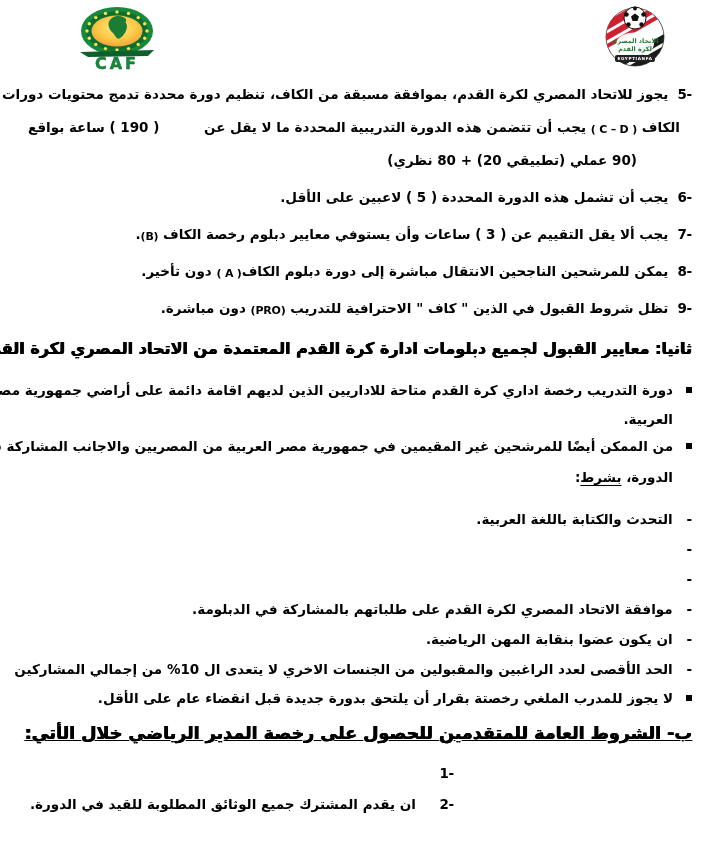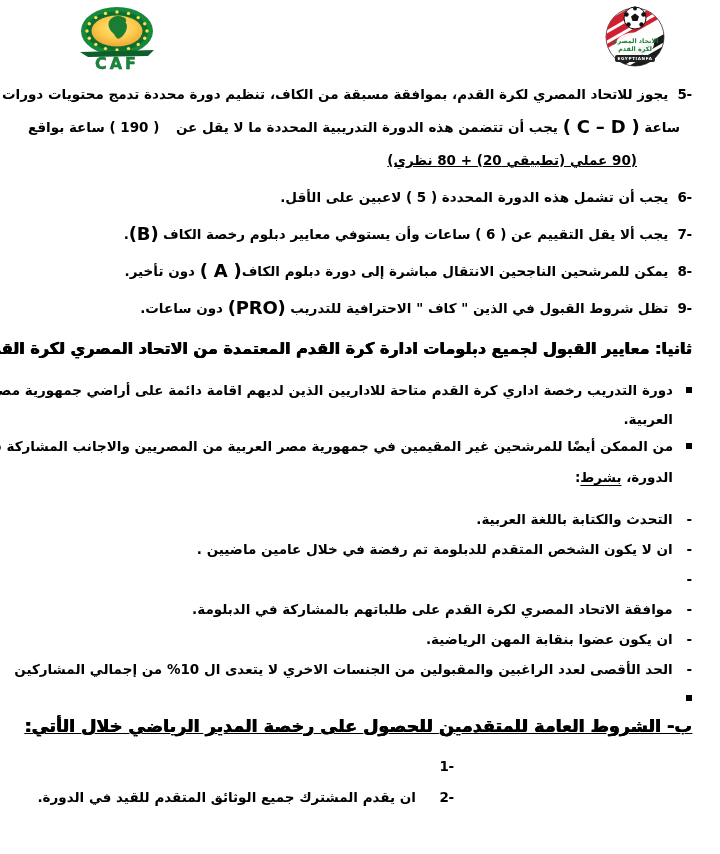--- a/index.html
+++ b/index.html
@@ -21,23 +21,23 @@
   .doc {
     direction: rtl;
     text-align: right;
     padding: 10px 28px 0 28px;
     font-size: 13.5px;
     letter-spacing: -0.2px;
   }
   .row { display: flex; gap: 9px; line-height: 20px; align-items: flex-start; }
   .txt { white-space: nowrap; }
   .marker { direction: ltr; unicode-bidi: isolate; flex: 0 0 auto; }
-  .lat { direction: ltr; unicode-bidi: isolate; display: inline-block; font-size: 18px; line-height: 14px; vertical-align: -1px; }
+  .lat { direction: ltr; unicode-bidi: isolate; display: inline-block; font-size: 11px; line-height: 14px; vertical-align: -1px; }
   .split { justify-content: space-between; padding-right: 12px; }
-  .indent-line3 { padding-right: 55px; line-height: 20px; white-space: nowrap; text-decoration: underline; }
+  .indent-line3 { padding-right: 55px; line-height: 20px; white-space: nowrap; }
   .mt4  { margin-top: 4px; }  .mt7  { margin-top: 7px; }
   .mt9  { margin-top: 9px; }  .mt10 { margin-top: 10px; }
   .mt11 { margin-top: 11px; } .mt13 { margin-top: 13px; }
   .mt17 { margin-top: 17px; } .mt18 { margin-top: 18px; }
   .mt20 { margin-top: 20px; } .mt22 { margin-top: 22px; }
   .sqb {
     flex: 0 0 auto;
     width: 6px; height: 6px;
     background: #000;
     margin-top: 7px;
@@ -128,43 +128,43 @@
   </svg>
 </div>
 
 <div class="doc">
 
   <div class="row mt4">
     <span class="marker">5-</span>
     <div class="txt">يجوز للاتحاد المصري لكرة القدم، بموافقة مسبقة من الكاف، تنظيم دورة محددة تدمج محتويات دورات دبلومة</div>
   </div>
   <div class="row split mt13">
-    <span class="txt"><span>ساعة  </span><span class="lat">( C – D )</span><span> يجب أن تتضمن هذه الدورة التدريبية المحددة ما لا يقل عن</span></span>
+    <span class="txt"><span>الكاف  </span><span class="lat">( C – D )</span><span> يجب أن تتضمن هذه الدورة التدريبية المحددة ما لا يقل عن</span></span>
     <span class="txt">( 190 )  ساعة بواقع</span>
   </div>
   <div class="indent-line3 mt13">(90 عملي (تطبيقي 20) + 80 نظري)</div>
 
   <div class="row mt17">
     <span class="marker">6-</span>
     <div class="txt">يجب أن تشمل هذه الدورة المحددة ( 5 )  لاعبين على الأقل.</div>
   </div>
 
   <div class="row mt17">
     <span class="marker">7-</span>
-    <div class="txt"><span>يجب ألا يقل التقييم عن ( 6 ) ساعات وأن يستوفي معايير دبلوم رخصة الكاف </span><span class="lat">(B)</span><span>.</span></div>
+    <div class="txt"><span>يجب ألا يقل التقييم عن ( 3 ) ساعات وأن يستوفي معايير دبلوم رخصة الكاف </span><span class="lat">(B)</span><span>.</span></div>
   </div>
 
   <div class="row mt17">
     <span class="marker">8-</span>
     <div class="txt"><span>يمكن للمرشحين الناجحين الانتقال مباشرة إلى دورة دبلوم الكاف</span><span class="lat">( A )</span><span> دون تأخير.</span></div>
   </div>
 
   <div class="row mt17">
     <span class="marker">9-</span>
-    <div class="txt"><span>تظل شروط القبول في الذين " كاف " الاحترافية للتدريب </span><span class="lat">(PRO)</span><span> دون ساعات.</span></div>
+    <div class="txt"><span>تظل شروط القبول في الذين " كاف " الاحترافية للتدريب </span><span class="lat">(PRO)</span><span> دون مباشرة.</span></div>
   </div>
 
   <div class="heading mt20">ثانيا:  معايير القبول لجميع دبلومات ادارة كرة القدم المعتمدة من الاتحاد المصري لكرة القدم:</div>
 
   <div class="row mt20">
     <span class="sqb"></span>
     <div>
       <div class="cont-line">دورة التدريب رخصة اداري كرة القدم  متاحة للاداريين الذين لديهم اقامة دائمة على أراضي جمهورية مصر</div>
       <div class="cont-line mt9">العربية.</div>
     </div>
@@ -177,45 +177,45 @@
       <div class="cont-line mt11"><span>الدورة، </span><span class="underline">بشرط</span><span>:</span></div>
     </div>
   </div>
 
   <div class="row dash-row mt22">
     <span class="marker">-</span>
     <div class="txt">التحدث والكتابة باللغة العربية.</div>
   </div>
   <div class="row dash-row mt10">
     <span class="marker">-</span>
-    <div class="txt">ان لا يكون الشخص المتقدم للدبلومة تم رفضة في خلال عامين ماضيين .</div>
   </div>
   <div class="row dash-row mt10">
     <span class="marker">-</span>
   </div>
   <div class="row dash-row mt10">
     <span class="marker">-</span>
     <div class="txt">موافقة الاتحاد المصري لكرة القدم على طلباتهم بالمشاركة في الدبلومة.</div>
   </div>
   <div class="row dash-row mt10">
     <span class="marker">-</span>
     <div class="txt">ان يكون عضوا بنقابة المهن الرياضية.</div>
   </div>
   <div class="row dash-row mt10">
     <span class="marker">-</span>
     <div class="txt">الحد الأقصى لعدد الراغبين والمقبولين من الجنسات الاخري لا يتعدى ال 10% من إجمالي المشاركين</div>
   </div>
 
   <div class="row mt9">
     <span class="sqb"></span>
+    <div class="txt">لا يجوز للمدرب الملغي رخصتة بقرار أن يلتحق بدورة جديدة قبل انقضاء عام على الأقل.</div>
   </div>
 
   <div class="heading heading-c mt13">ب- الشروط العامة للمتقدمين للحصول على رخصة المدير الرياضي خلال الأتي:</div>
 
   <div class="row bottom-num mt18">
     <span class="marker">1-</span>
   </div>
   <div class="row bottom-num mt11">
     <span class="marker">2-</span>
-    <div class="txt">ان يقدم المشترك جميع الوثائق المتقدم للقيد في الدورة.</div>
+    <div class="txt">ان يقدم المشترك جميع الوثائق المطلوبة للقيد في الدورة.</div>
   </div>
 
 </div>
 
 </body></html>

